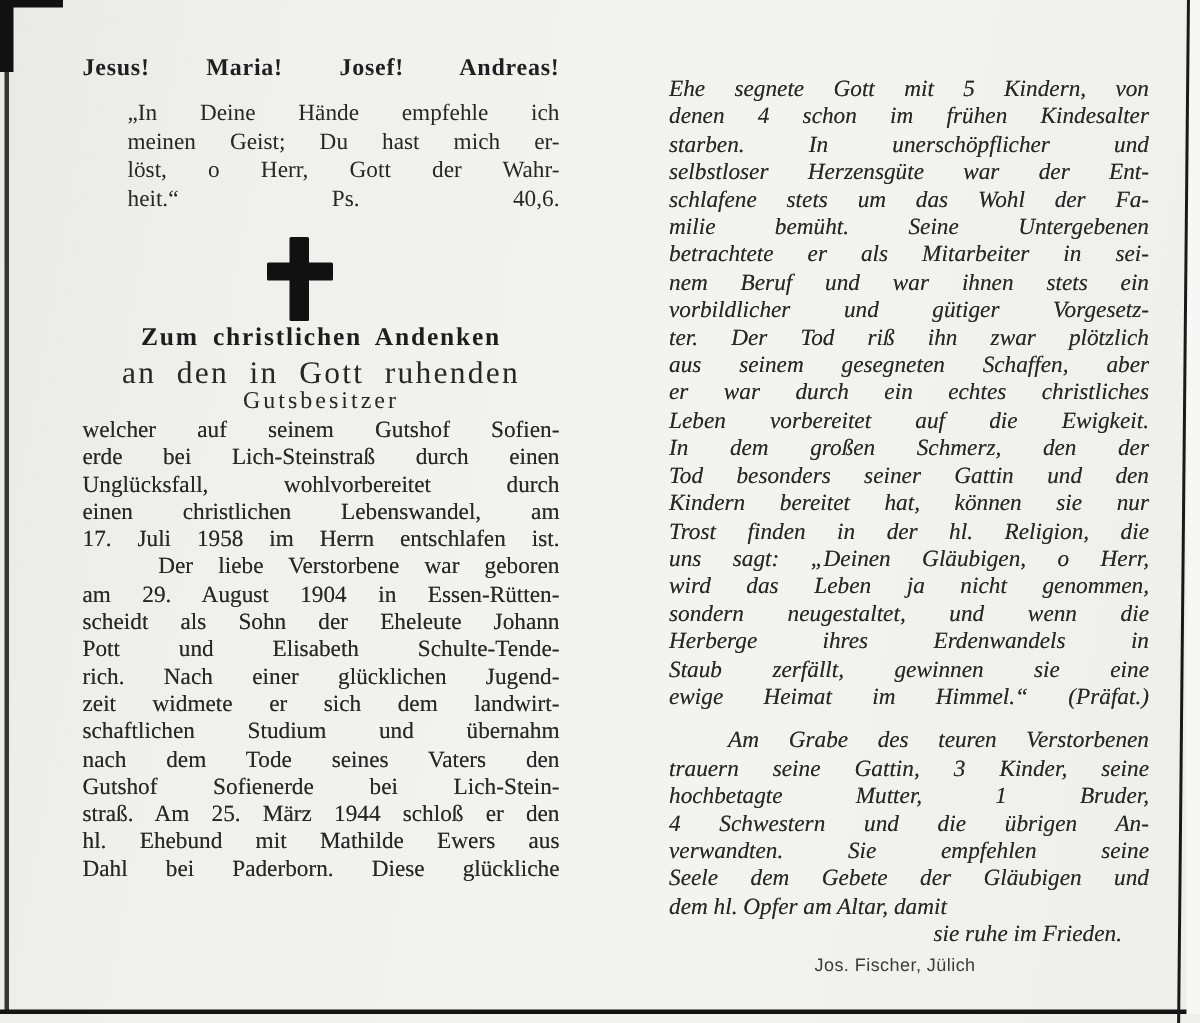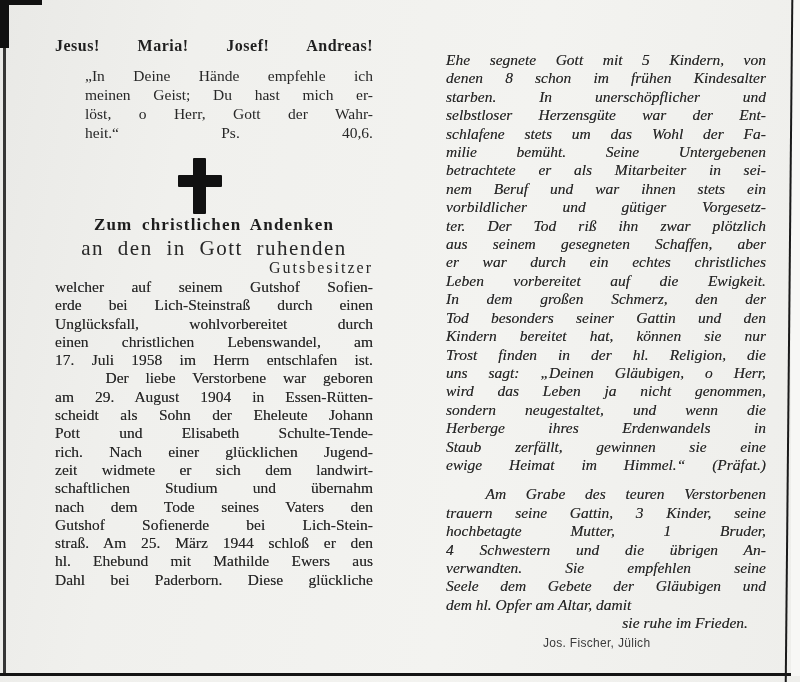--- a/index.html
+++ b/index.html
@@ -43,21 +43,21 @@
   }
   .memorial-2 {
     margin-top:2px; text-align:center; font-size:21px; line-height:20px;
     letter-spacing:1.5px; word-spacing:7px;
   }
   .name {
     margin-top:5px; text-align:center; font-size:31px; line-height:33px;
     letter-spacing:.5px; color:#1c1c1c;
   }
   .title {
-    text-align:right; font-size:16px; line-height:20px; letter-spacing:2px;
+    text-align:center; font-size:16px; line-height:20px; letter-spacing:2px;
   }
   .bodytext { }
   .bodytext.cont { margin-top:0; }
   .bodytext .line { font-size:15.5px; line-height:18.3px; text-shadow:0 0 .3px rgba(40,40,40,.6); }
   .col-right .bodytext { margin-top:11px;font-style:italic; }
   .col-right .bodytext .line { line-height:18.4px; }
 
   .printer {
     position:absolute; left:543px; top:636px;
     font-family:"Liberation Sans","DejaVu Sans",sans-serif;
@@ -120,21 +120,21 @@
         <div class="line">Gutshof Sofienerde bei Lich-Stein-</div>
         <div class="line">straß. Am 25. März 1944 schloß er den</div>
         <div class="line">hl. Ehebund mit Mathilde Ewers aus</div>
         <div class="line">Dahl bei Paderborn. Diese glückliche</div>
       </div>
   </div>
 
   <div class="col col-right">
     <div class="bodytext">
         <div class="line">Ehe segnete Gott mit 5 Kindern, von</div>
-        <div class="line">denen 8 schon im frühen Kindesalter</div>
+        <div class="line">denen 4 schon im frühen Kindesalter</div>
         <div class="line">starben. In unerschöpflicher und</div>
         <div class="line">selbstloser Herzensgüte war der Ent-</div>
         <div class="line">schlafene stets um das Wohl der Fa-</div>
         <div class="line">milie bemüht. Seine Untergebenen</div>
         <div class="line">betrachtete er als Mitarbeiter in sei-</div>
         <div class="line">nem Beruf und war ihnen stets ein</div>
         <div class="line">vorbildlicher und gütiger Vorgesetz-</div>
         <div class="line">ter. Der Tod riß ihn zwar plötzlich</div>
         <div class="line">aus seinem gesegneten Schaffen, aber</div>
         <div class="line">er war durch ein echtes christliches</div>

